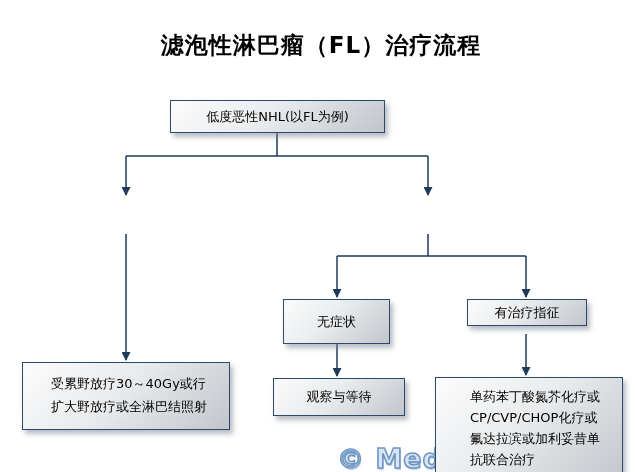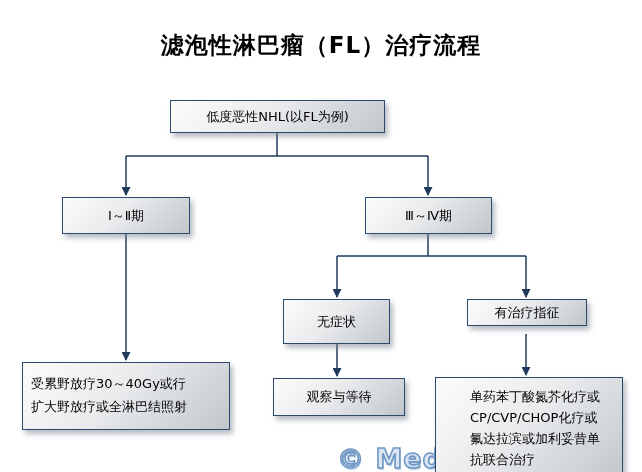--- a/index.html
+++ b/index.html
@@ -20,21 +20,21 @@
     display:flex;align-items:center;justify-content:center;
     font-size:13px;line-height:1.5;color:#000;text-align:left;
     white-space:pre-line;
   }
   .node.left-text{justify-content:flex-start;text-align:left;}
   #node-root        {left:170px;top:84px;width:215px;height:33px;}
   #node-stage12     {left:62px;top:181px;width:128px;height:37px;}
   #node-stage34     {left:365px;top:181px;width:127px;height:37px;}
   #node-asymptomatic{left:283px;top:283px;width:107px;height:45px;}
   #node-indicated   {left:467px;top:283px;width:120px;height:27px;}
-  #node-radiotherapy{left:22px;top:346px;width:208px;height:68px;padding-left:8px;line-height:1.75;}
+  #node-radiotherapy{left:22px;top:346px;width:208px;height:68px;padding-left:28px;line-height:1.75;}
   #node-watchwait   {left:273px;top:362px;width:132px;height:38px;}
   #node-chemo       {left:435px;top:361px;width:188px;height:104px;padding-left:34px;font-size:13px;line-height:1.6;}
   .watermark{
     position:absolute;left:337px;top:427px;z-index:2;
     font-size:27px;font-weight:800;letter-spacing:1px;
     color:#d9e5f3;
     -webkit-text-stroke:1.6px #6e96c3;
     text-shadow:1px 2px 1px rgba(110,150,195,0.45);
     white-space:nowrap;
   }
@@ -60,22 +60,20 @@
       <path d="M337,240 L337,281" marker-end="url(#arrow)"></path>
       <path d="M526,240 L526,281" marker-end="url(#arrow)"></path>
       <path d="M337,318 L337,360" marker-end="url(#arrow)"></path>
       <path d="M526,318 L526,359" marker-end="url(#arrow)"></path>
     </g>
   </svg>
 
   <div class="watermark">© MediX</div>
 
   <div class="node" id="node-root">低度恶性NHL(以FL为例)</div>
-  <div class="node" id="node-stage12">Ⅰ～Ⅱ期</div>
-  <div class="node" id="node-stage34">Ⅲ～Ⅳ期</div>
   <div class="node" id="node-asymptomatic">无症状</div>
   <div class="node" id="node-indicated">有治疗指征</div>
   <div class="node left-text" id="node-radiotherapy">受累野放疗30～40Gy或行
 扩大野放疗或全淋巴结照射</div>
   <div class="node" id="node-watchwait">观察与等待</div>
   <div class="node left-text" id="node-chemo">单药苯丁酸氮芥化疗或
 CP/CVP/CHOP化疗或
 氟达拉滨或加利妥昔单
 抗联合治疗</div>
 

